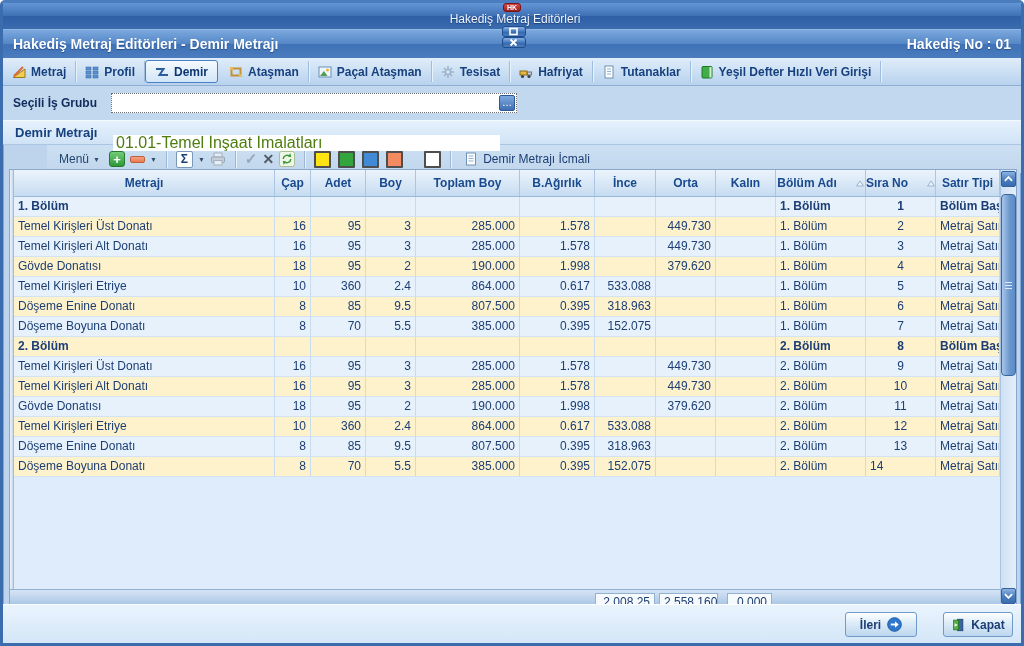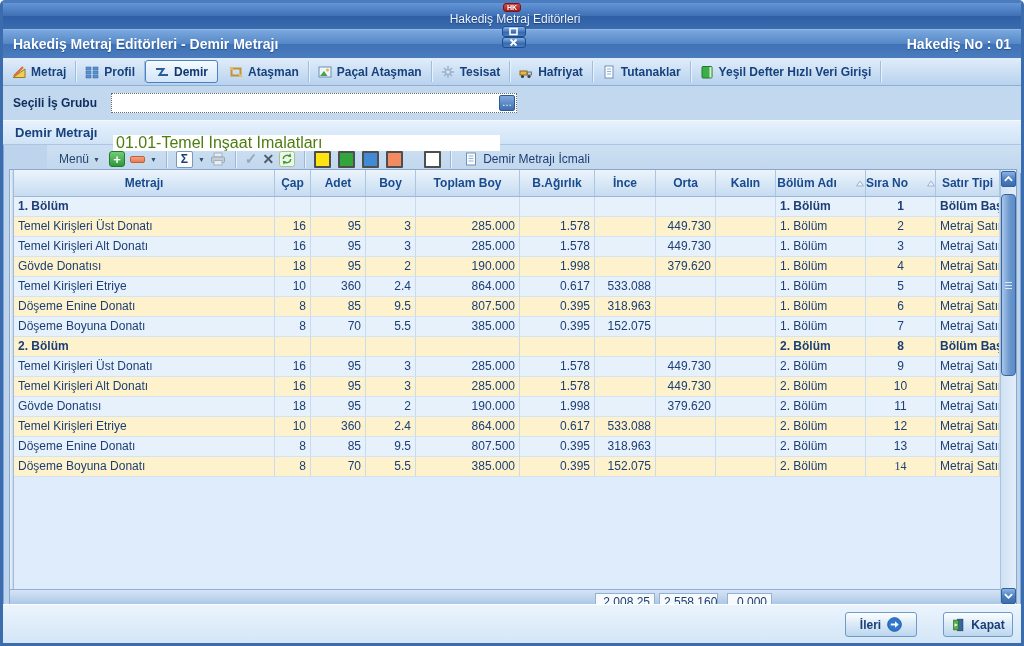--- a/index.html
+++ b/index.html
@@ -499,21 +499,21 @@
           <div class="cell" style="width: 261px; text-align: left;">Döşeme Boyuna Donatı</div>
           <div class="cell" style="width: 36px; text-align: right;">8</div>
           <div class="cell" style="width: 55px; text-align: right;">70</div>
           <div class="cell" style="width: 50px; text-align: right;">5.5</div>
           <div class="cell" style="width: 104px; text-align: right;">385.000</div>
           <div class="cell" style="width: 75px; text-align: right;">0.395</div>
           <div class="cell" style="width: 61px; text-align: right;">152.075</div>
           <div class="cell" style="width: 60px; text-align: right;"></div>
           <div class="cell" style="width: 60px; text-align: right;"></div>
           <div class="cell" style="width: 90px; text-align: left;">2. Bölüm</div>
-          <div class="cell" style="width: 70px; text-align: center; font-family: Liberation Serif, serif;">14</div>
+          <div class="cell" style="width: 70px; text-align: left;">14</div>
           <div class="cell" style="width: 64px; text-align: left;">Metraj Satırı</div>
         </div>
       </div>
 
     <div class="summary">
       <div class="sumbox" style="left:585px;width:60px;">2,008.25</div>
       <div class="sumbox" style="left:649px;width:59px;">2,558.160</div>
       <div class="sumbox" style="left:717px;width:45px;">0.000</div>
     </div>
 

